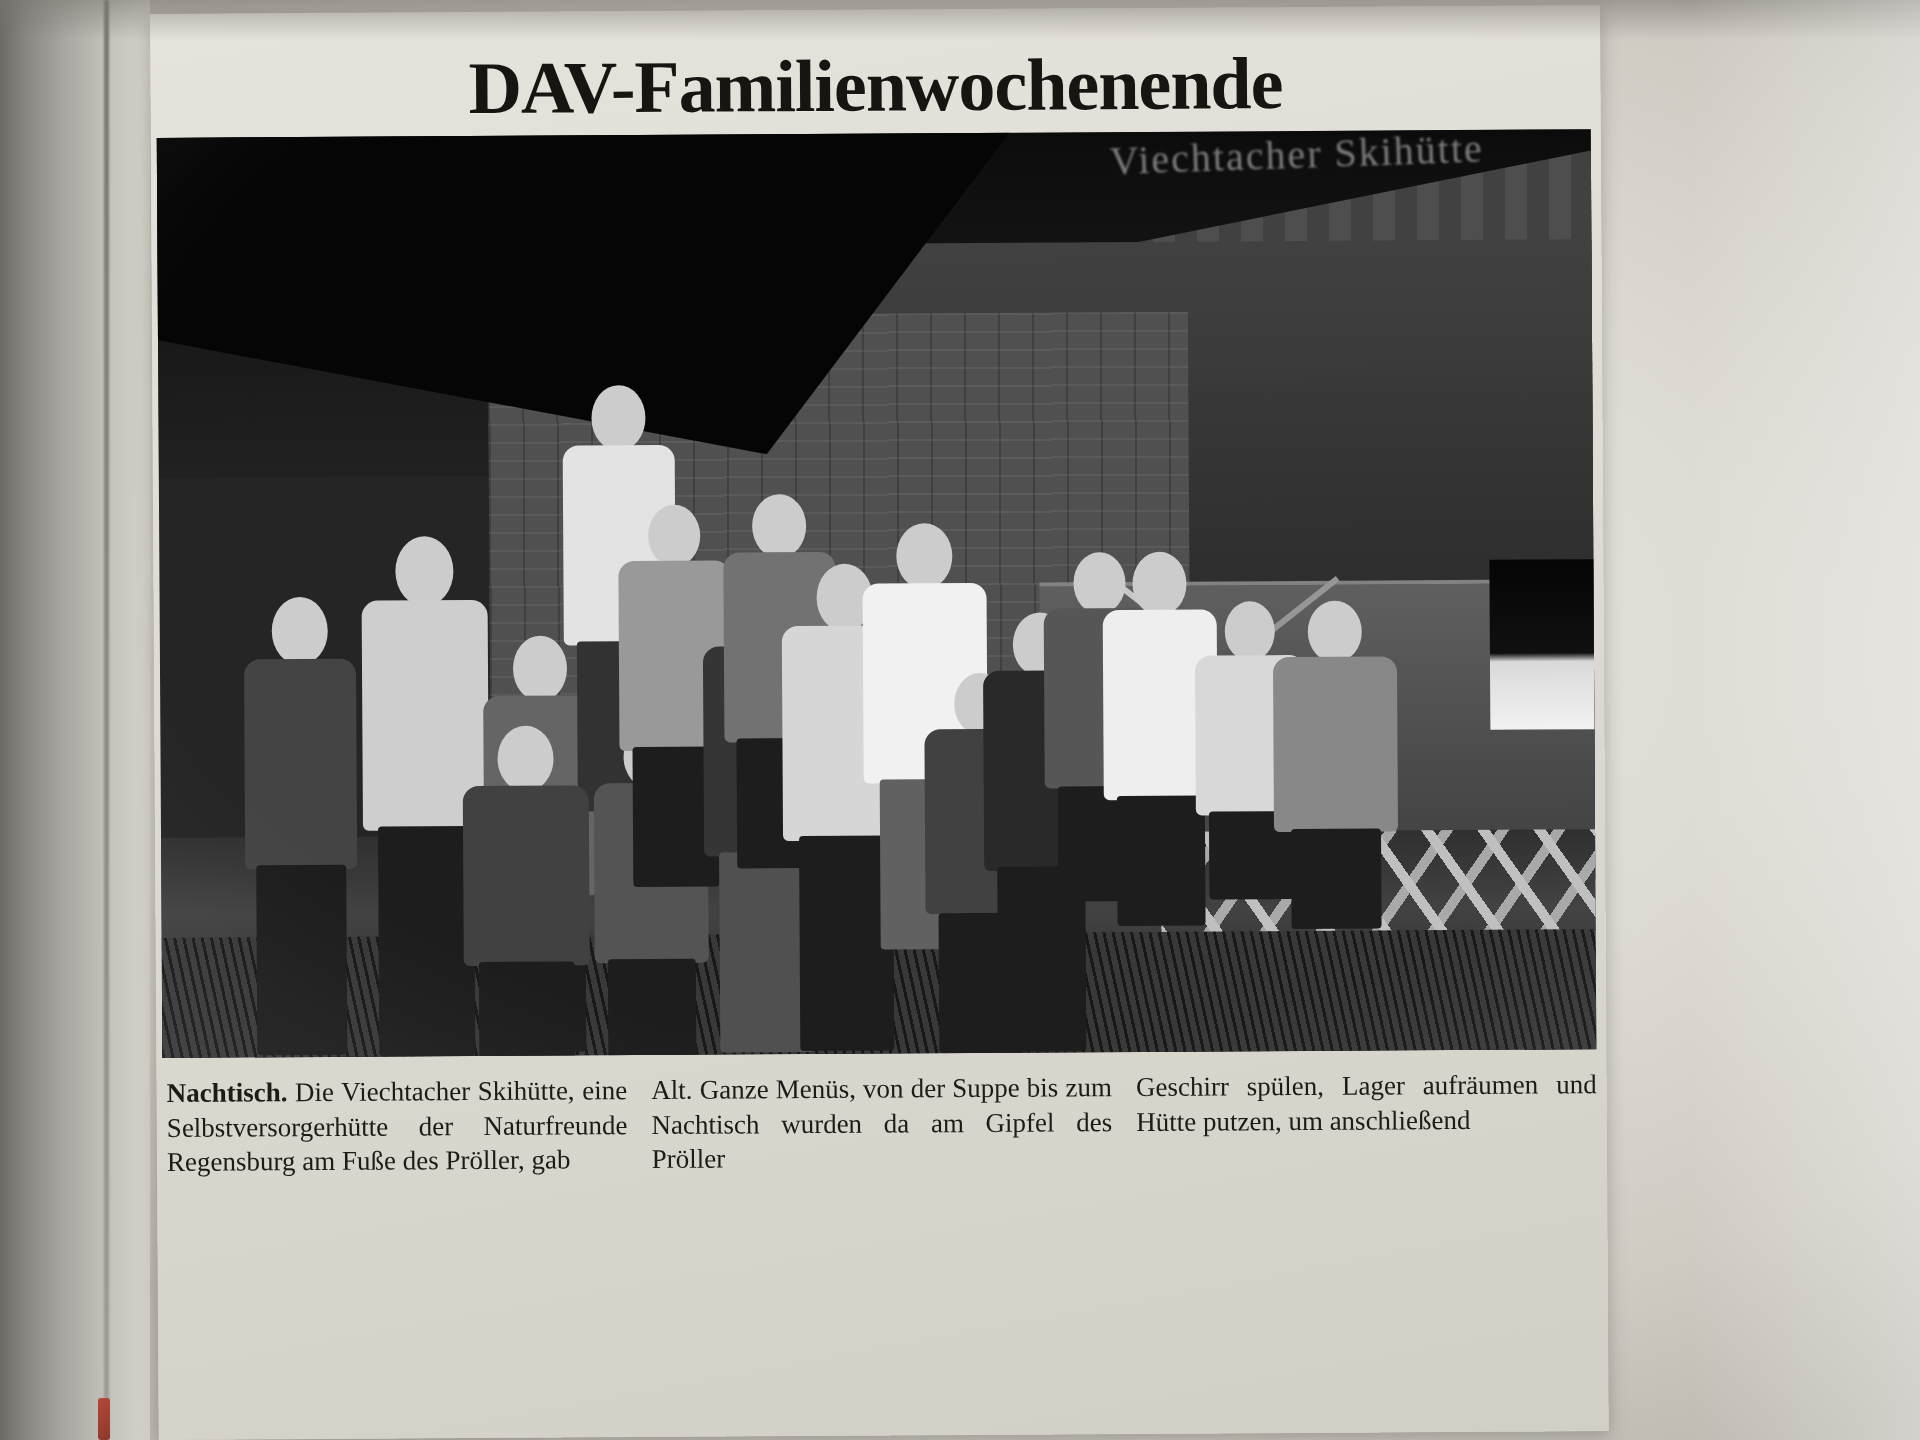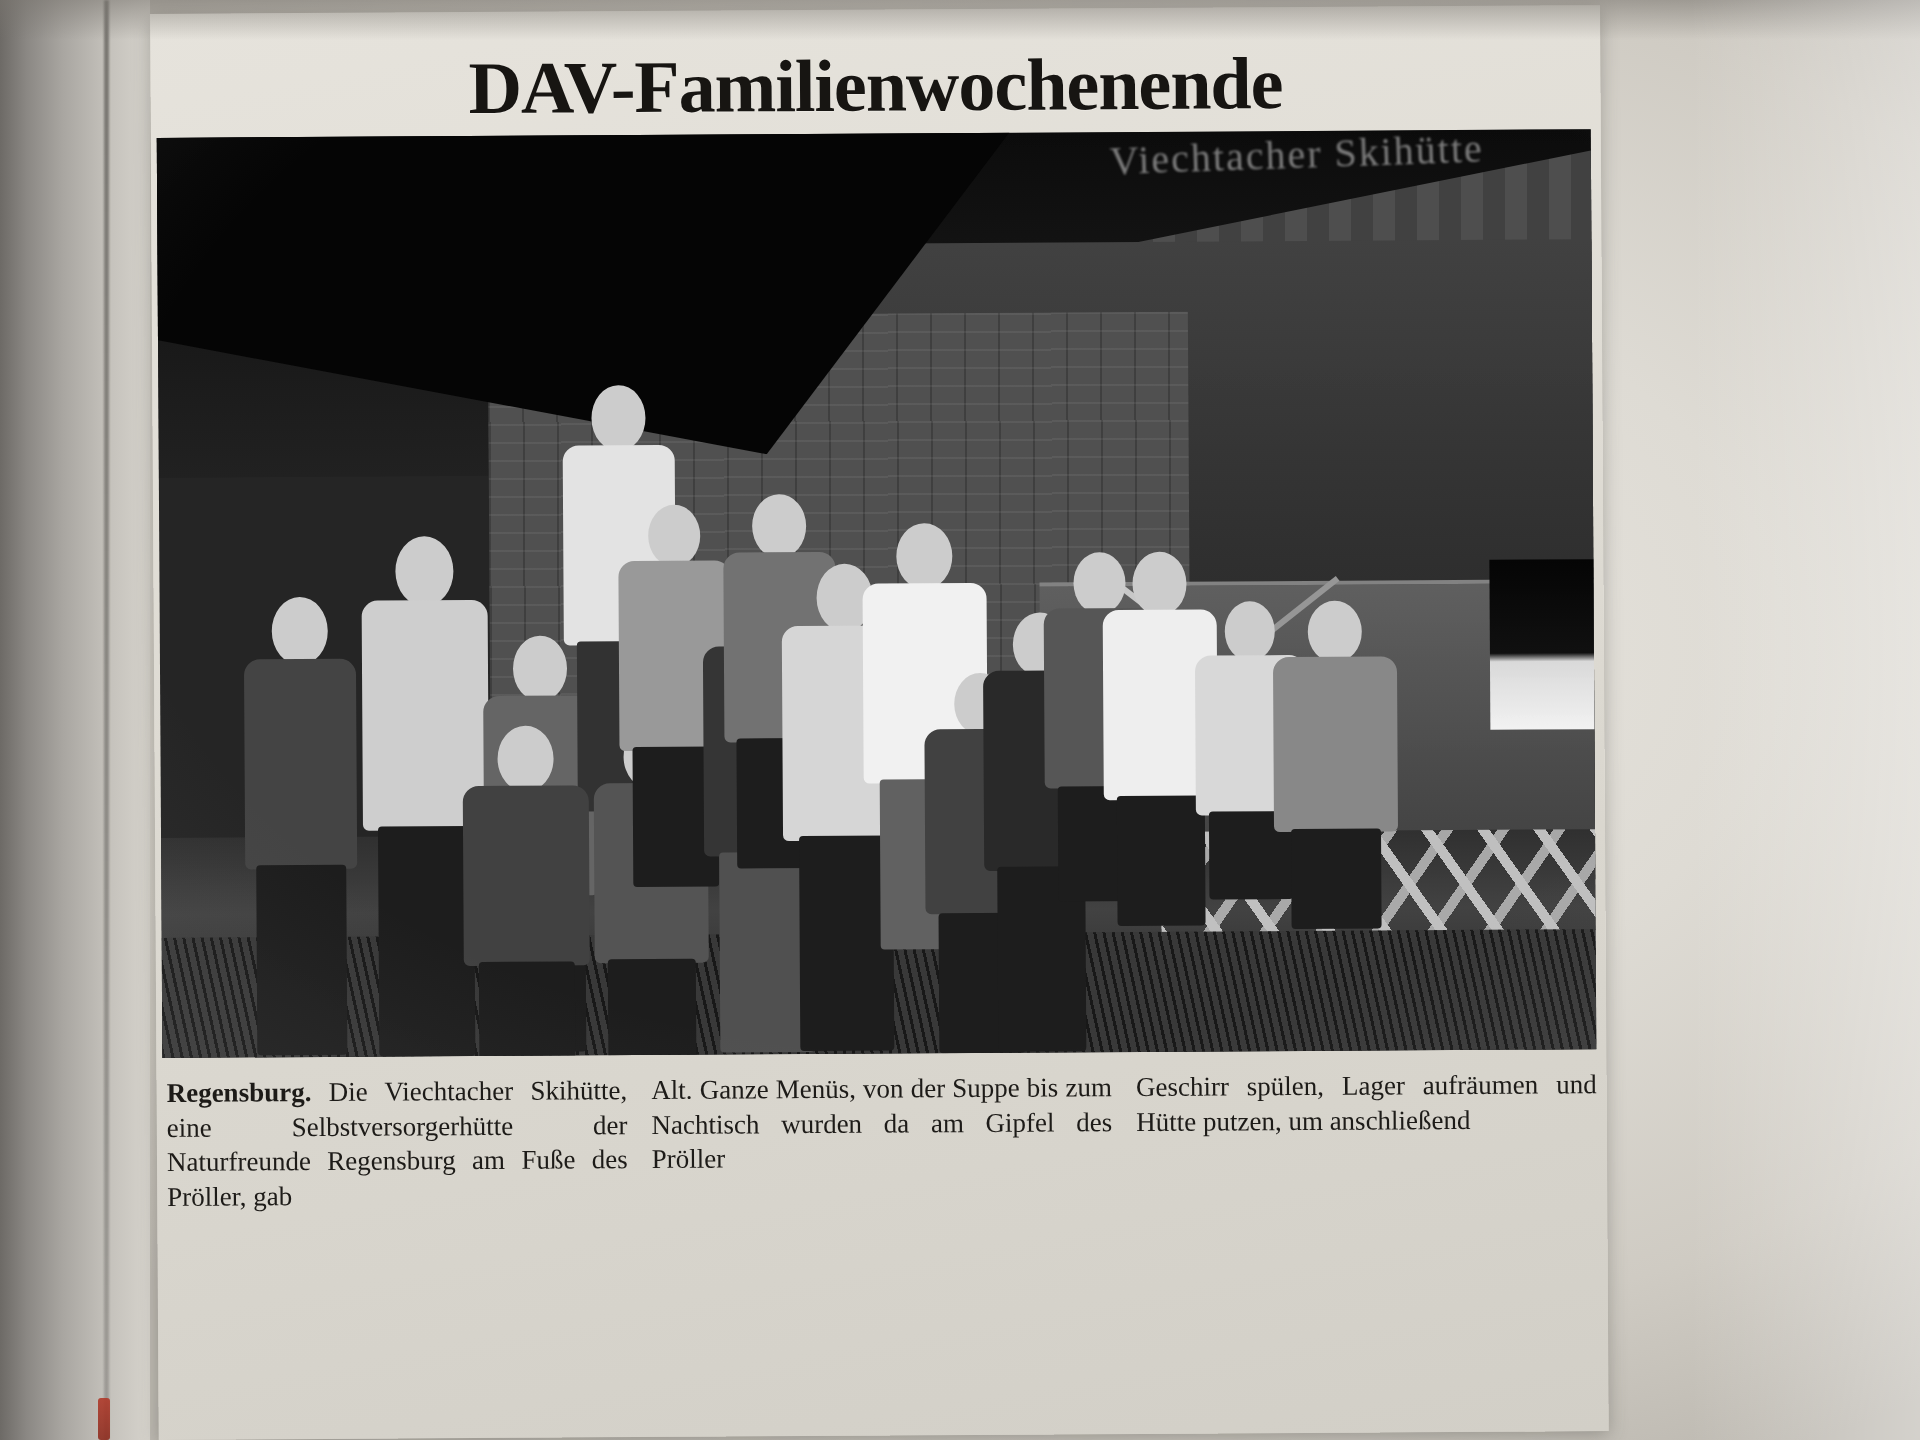--- a/index.html
+++ b/index.html
@@ -350,21 +350,21 @@
         <div class="head" style="top:0;width:54px;height:62px;"></div>
         <div class="body" style="top:56px;width:124px;height:175px;background:#8f8779;"></div>
         <div class="legs" style="top:228px;width:90px;height:100px;"></div>
       </div>
 
       <div id="soft"></div>
     </div>
 
     <div id="caption">
       <div class="col">
-        <b>Regensburg.</b><span> Die Viechtacher Skihütte, eine Selbstversorgerhütte der Naturfreunde Regensburg am Fuße des Pröller, gab</span>
+        <b>Nachtisch.</b><span> Die Viechtacher Skihütte, eine Selbstversorgerhütte der Naturfreunde Regensburg am Fuße des Pröller, gab</span>
       </div>
       <div class="col">
         <span>Alt. Ganze Menüs, von der Suppe bis zum Nachtisch wurden da am Gipfel des Pröller</span>
       </div>
       <div class="col">
         <span>Geschirr spülen, Lager aufräumen und Hütte putzen, um anschließend</span>
       </div>
     </div>
 
   </div>

